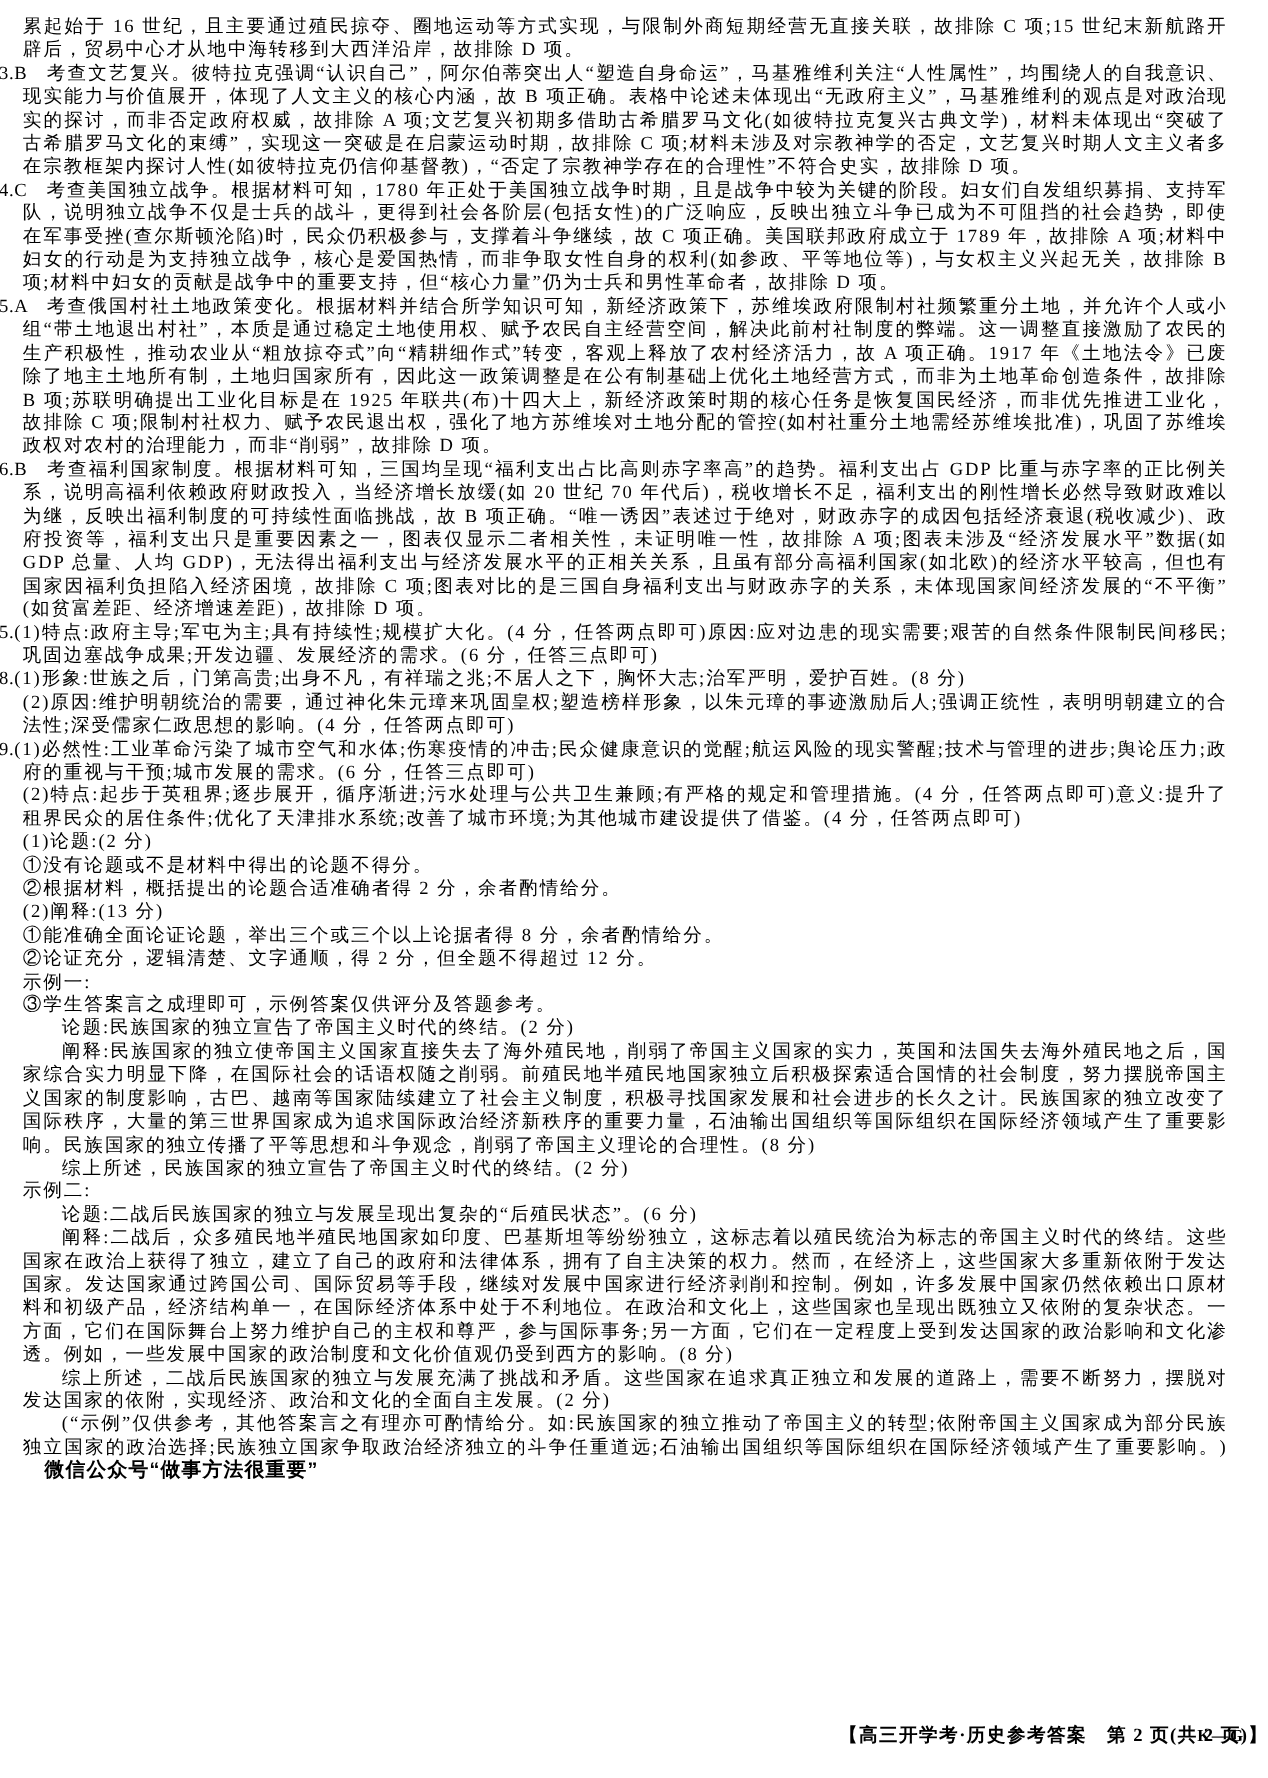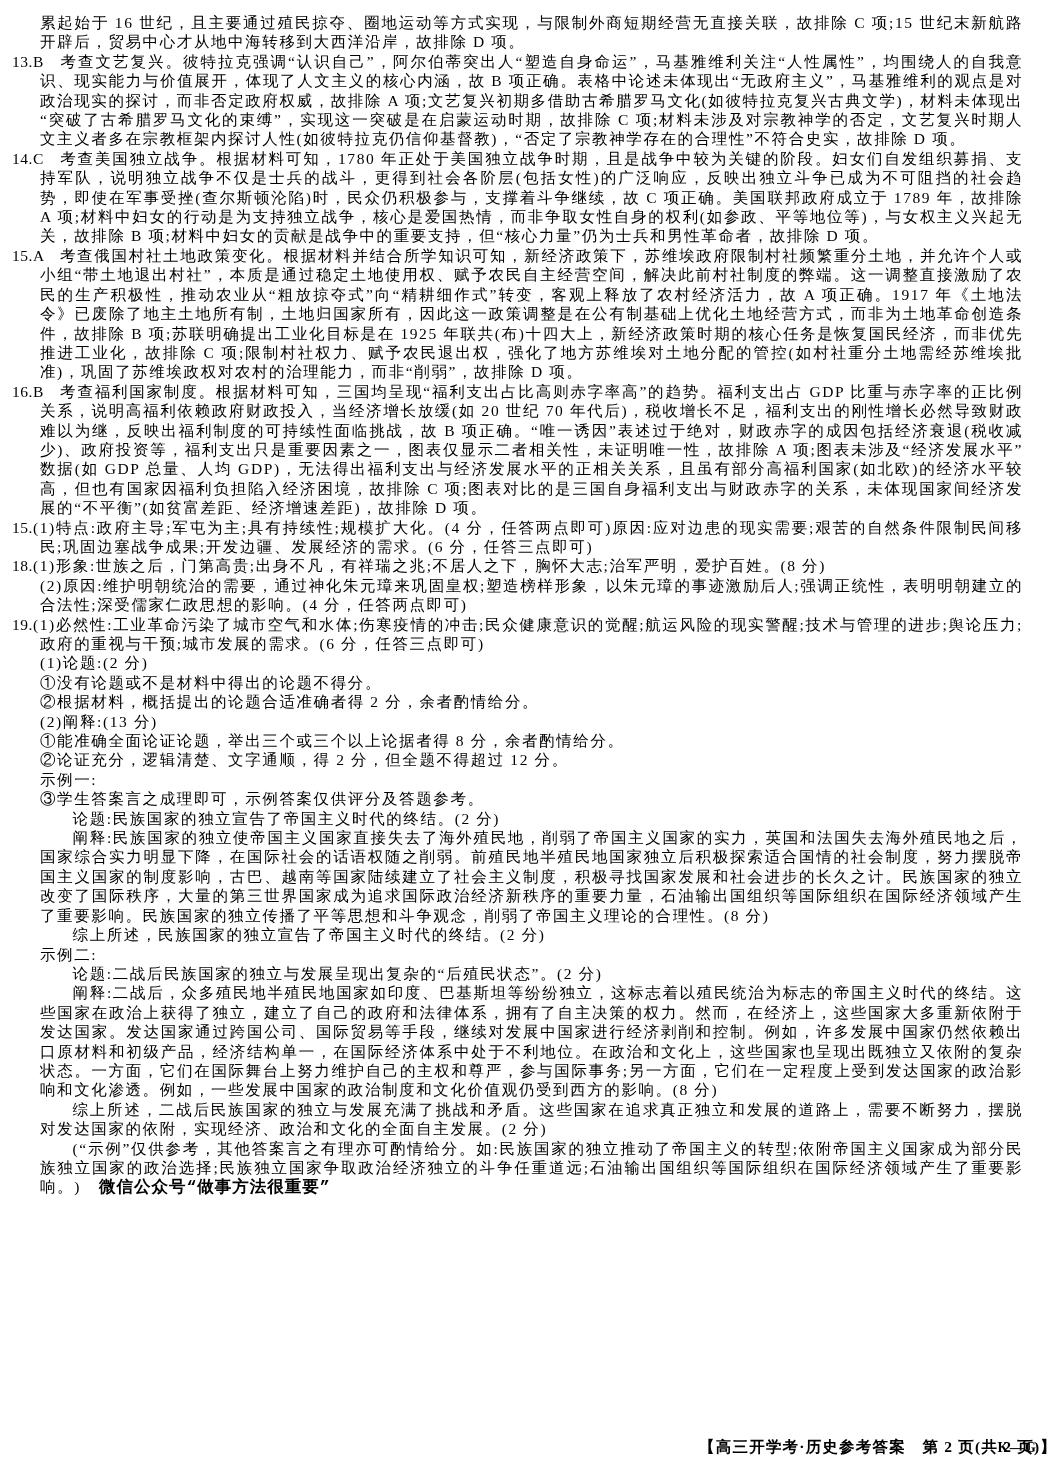--- a/index.html
+++ b/index.html
@@ -9,36 +9,36 @@
     margin:0 auto;
     background:#ffffff;
     color:#000000;
     font-family:"Liberation Serif","DejaVu Serif",serif;
     font-size:15.5px;
     line-height:19.4px;
     letter-spacing:1.6px;
     text-align:justify;
     overflow:hidden;
   }
-  .content { padding:13px 34px 0 40px; }
+  .content { padding:13px 34px 0 19px; }
   p.para { margin:0; padding:0; }
   
   .p-cont { margin-left:28px; }
   
   .p-item { padding-left:28px; text-indent:-28px; }
   .p-item .num { letter-spacing:0.5px; }
   
   .p-sub  { margin-left:28px; }
   
   .p-sub20 { margin-left:15px; }
   
   .p-ex   { margin-left:28px; text-indent:2.1em; }
   
   .wm {
-    font-family:Liberation Mono, monospace;
+    font-family:Liberation Sans, sans-serif;
     font-weight:bold;
     font-size:16.5px;
     letter-spacing:1px;
     margin-left:18px;
     white-space:nowrap;
   }
   .footer {
     position:absolute; left:0; top:1437px; width:1057px;
     letter-spacing:1.2px;
   }
@@ -59,33 +59,34 @@
   <div class="content">
       <p class="para p-cont"><span>累起始于 16 世纪，且主要通过殖民掠夺、圈地运动等方式实现，与限制外商短期经营无直接关联，故排除 C 项;15 世纪末新航路开辟后，贸易中心才从地中海转移到大西洋沿岸，故排除 D 项。</span></p>
       <p class="para p-item"><span class="num">13.B　</span><span>考查文艺复兴。彼特拉克强调“认识自己”，阿尔伯蒂突出人“塑造自身命运”，马基雅维利关注“人性属性”，均围绕人的自我意识、现实能力与价值展开，体现了人文主义的核心内涵，故 B 项正确。表格中论述未体现出“无政府主义”，马基雅维利的观点是对政治现实的探讨，而非否定政府权威，故排除 A 项;文艺复兴初期多借助古希腊罗马文化(如彼特拉克复兴古典文学)，材料未体现出“突破了古希腊罗马文化的束缚”，实现这一突破是在启蒙运动时期，故排除 C 项;材料未涉及对宗教神学的否定，文艺复兴时期人文主义者多在宗教框架内探讨人性(如彼特拉克仍信仰基督教)，“否定了宗教神学存在的合理性”不符合史实，故排除 D 项。</span></p>
       <p class="para p-item"><span class="num">14.C　</span><span>考查美国独立战争。根据材料可知，1780 年正处于美国独立战争时期，且是战争中较为关键的阶段。妇女们自发组织募捐、支持军队，说明独立战争不仅是士兵的战斗，更得到社会各阶层(包括女性)的广泛响应，反映出独立斗争已成为不可阻挡的社会趋势，即使在军事受挫(查尔斯顿沦陷)时，民众仍积极参与，支撑着斗争继续，故 C 项正确。美国联邦政府成立于 1789 年，故排除 A 项;材料中妇女的行动是为支持独立战争，核心是爱国热情，而非争取女性自身的权利(如参政、平等地位等)，与女权主义兴起无关，故排除 B 项;材料中妇女的贡献是战争中的重要支持，但“核心力量”仍为士兵和男性革命者，故排除 D 项。</span></p>
       <p class="para p-item"><span class="num">15.A　</span><span>考查俄国村社土地政策变化。根据材料并结合所学知识可知，新经济政策下，苏维埃政府限制村社频繁重分土地，并允许个人或小组“带土地退出村社”，本质是通过稳定土地使用权、赋予农民自主经营空间，解决此前村社制度的弊端。这一调整直接激励了农民的生产积极性，推动农业从“粗放掠夺式”向“精耕细作式”转变，客观上释放了农村经济活力，故 A 项正确。1917 年《土地法令》已废除了地主土地所有制，土地归国家所有，因此这一政策调整是在公有制基础上优化土地经营方式，而非为土地革命创造条件，故排除 B 项;苏联明确提出工业化目标是在 1925 年联共(布)十四大上，新经济政策时期的核心任务是恢复国民经济，而非优先推进工业化，故排除 C 项;限制村社权力、赋予农民退出权，强化了地方苏维埃对土地分配的管控(如村社重分土地需经苏维埃批准)，巩固了苏维埃政权对农村的治理能力，而非“削弱”，故排除 D 项。</span></p>
       <p class="para p-item"><span class="num">16.B　</span><span>考查福利国家制度。根据材料可知，三国均呈现“福利支出占比高则赤字率高”的趋势。福利支出占 GDP 比重与赤字率的正比例关系，说明高福利依赖政府财政投入，当经济增长放缓(如 20 世纪 70 年代后)，税收增长不足，福利支出的刚性增长必然导致财政难以为继，反映出福利制度的可持续性面临挑战，故 B 项正确。“唯一诱因”表述过于绝对，财政赤字的成因包括经济衰退(税收减少)、政府投资等，福利支出只是重要因素之一，图表仅显示二者相关性，未证明唯一性，故排除 A 项;图表未涉及“经济发展水平”数据(如 GDP 总量、人均 GDP)，无法得出福利支出与经济发展水平的正相关关系，且虽有部分高福利国家(如北欧)的经济水平较高，但也有国家因福利负担陷入经济困境，故排除 C 项;图表对比的是三国自身福利支出与财政赤字的关系，未体现国家间经济发展的“不平衡”(如贫富差距、经济增速差距)，故排除 D 项。</span></p>
       <p class="para p-item"><span class="num">15.</span><span>(1)特点:政府主导;军屯为主;具有持续性;规模扩大化。(4 分，任答两点即可)原因:应对边患的现实需要;艰苦的自然条件限制民间移民;巩固边塞战争成果;开发边疆、发展经济的需求。(6 分，任答三点即可)</span></p>
       <p class="para p-item"><span class="num">18.</span><span>(1)形象:世族之后，门第高贵;出身不凡，有祥瑞之兆;不居人之下，胸怀大志;治军严明，爱护百姓。(8 分)</span></p>
       <p class="para p-sub"><span>(2)原因:维护明朝统治的需要，通过神化朱元璋来巩固皇权;塑造榜样形象，以朱元璋的事迹激励后人;强调正统性，表明明朝建立的合法性;深受儒家仁政思想的影响。(4 分，任答两点即可)</span></p>
       <p class="para p-item"><span class="num">19.</span><span>(1)必然性:工业革命污染了城市空气和水体;伤寒疫情的冲击;民众健康意识的觉醒;航运风险的现实警醒;技术与管理的进步;舆论压力;政府的重视与干预;城市发展的需求。(6 分，任答三点即可)</span></p>
+      <p class="para p-sub"><span>(2)特点:起步于英租界;逐步展开，循序渐进;污水处理与公共卫生兼顾;有严格的规定和管理措施。(4 分，任答两点即可)意义:提升了租界民众的居住条件;优化了天津排水系统;改善了城市环境;为其他城市建设提供了借鉴。(4 分，任答两点即可)</span></p>
       <p class="para p-sub20"><span>(1)论题:(2 分)</span></p>
       <p class="para p-sub20"><span>①没有论题或不是材料中得出的论题不得分。</span></p>
       <p class="para p-sub20"><span>②根据材料，概括提出的论题合适准确者得 2 分，余者酌情给分。</span></p>
       <p class="para p-sub20"><span>(2)阐释:(13 分)</span></p>
       <p class="para p-sub20"><span>①能准确全面论证论题，举出三个或三个以上论据者得 8 分，余者酌情给分。</span></p>
       <p class="para p-sub20"><span>②论证充分，逻辑清楚、文字通顺，得 2 分，但全题不得超过 12 分。</span></p>
       <p class="para p-sub20"><span>示例一:</span></p>
       <p class="para p-sub20"><span>③学生答案言之成理即可，示例答案仅供评分及答题参考。</span></p>
       <p class="para p-ex"><span>论题:民族国家的独立宣告了帝国主义时代的终结。(2 分)</span></p>
       <p class="para p-ex"><span>阐释:民族国家的独立使帝国主义国家直接失去了海外殖民地，削弱了帝国主义国家的实力，英国和法国失去海外殖民地之后，国家综合实力明显下降，在国际社会的话语权随之削弱。前殖民地半殖民地国家独立后积极探索适合国情的社会制度，努力摆脱帝国主义国家的制度影响，古巴、越南等国家陆续建立了社会主义制度，积极寻找国家发展和社会进步的长久之计。民族国家的独立改变了国际秩序，大量的第三世界国家成为追求国际政治经济新秩序的重要力量，石油输出国组织等国际组织在国际经济领域产生了重要影响。民族国家的独立传播了平等思想和斗争观念，削弱了帝国主义理论的合理性。(8 分)</span></p>
       <p class="para p-ex"><span>综上所述，民族国家的独立宣告了帝国主义时代的终结。(2 分)</span></p>
       <p class="para p-sub20"><span>示例二:</span></p>
-      <p class="para p-ex"><span>论题:二战后民族国家的独立与发展呈现出复杂的“后殖民状态”。(2 分)</span></p>
+      <p class="para p-ex"><span>论题:二战后民族国家的独立与发展呈现出复杂的“后殖民状态”。(6 分)</span></p>
       <p class="para p-ex"><span>阐释:二战后，众多殖民地半殖民地国家如印度、巴基斯坦等纷纷独立，这标志着以殖民统治为标志的帝国主义时代的终结。这些国家在政治上获得了独立，建立了自己的政府和法律体系，拥有了自主决策的权力。然而，在经济上，这些国家大多重新依附于发达国家。发达国家通过跨国公司、国际贸易等手段，继续对发展中国家进行经济剥削和控制。例如，许多发展中国家仍然依赖出口原材料和初级产品，经济结构单一，在国际经济体系中处于不利地位。在政治和文化上，这些国家也呈现出既独立又依附的复杂状态。一方面，它们在国际舞台上努力维护自己的主权和尊严，参与国际事务;另一方面，它们在一定程度上受到发达国家的政治影响和文化渗透。例如，一些发展中国家的政治制度和文化价值观仍受到西方的影响。(8 分)</span></p>
       <p class="para p-ex"><span>综上所述，二战后民族国家的独立与发展充满了挑战和矛盾。这些国家在追求真正独立和发展的道路上，需要不断努力，摆脱对发达国家的依附，实现经济、政治和文化的全面自主发展。(2 分)</span></p>
       <p class="para p-ex"><span>(“示例”仅供参考，其他答案言之有理亦可酌情给分。如:民族国家的独立推动了帝国主义的转型;依附帝国主义国家成为部分民族独立国家的政治选择;民族独立国家争取政治经济独立的斗争任重道远;石油输出国组织等国际组织在国际经济领域产生了重要影响。)</span><b class="wm">微信公众号“做事方法很重要”</b></p>
     </div>
 
   <div class="footer">
     <span class="footer-center">【高三开学考·历史参考答案　第 2 页(共 2 页)】</span>
     <span class="footer-right">K—G</span>
   </div>
 </div>

